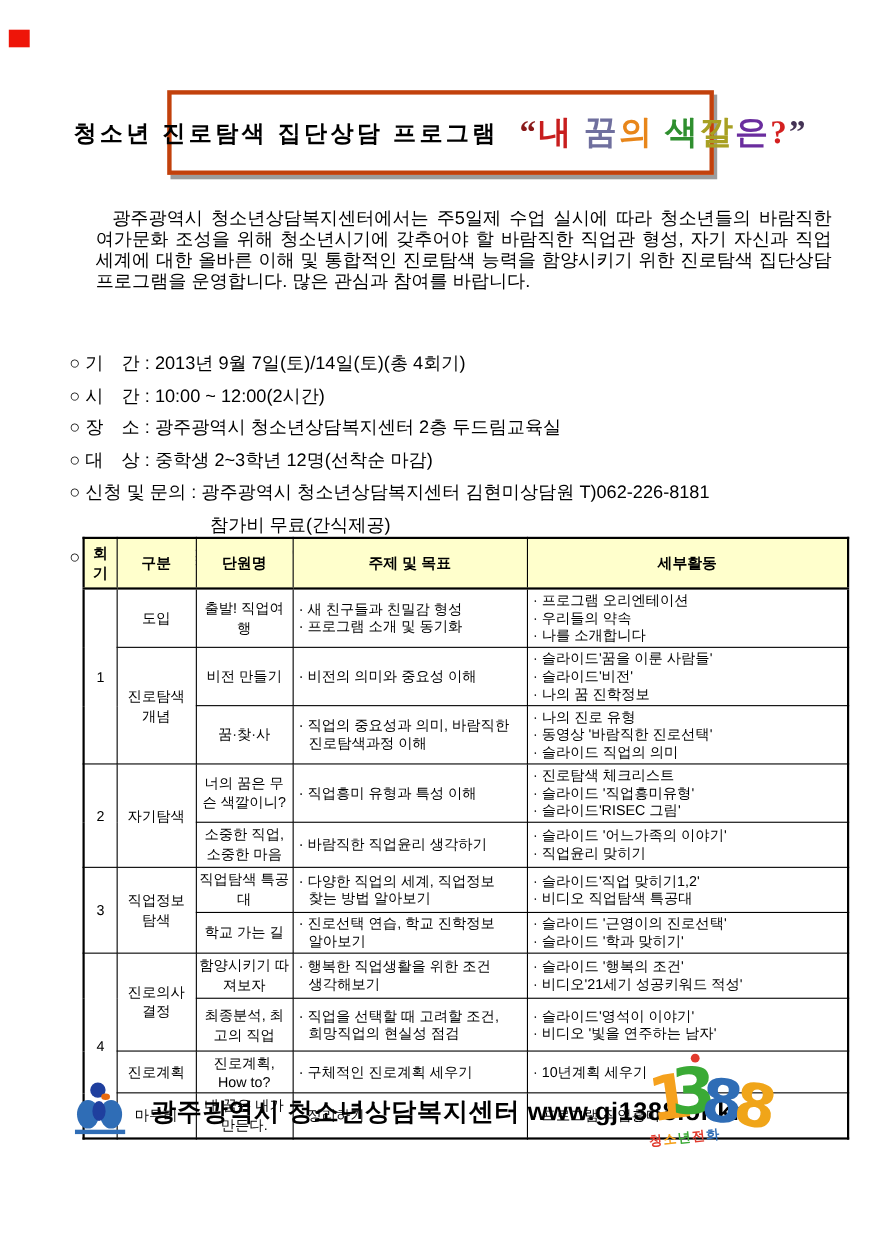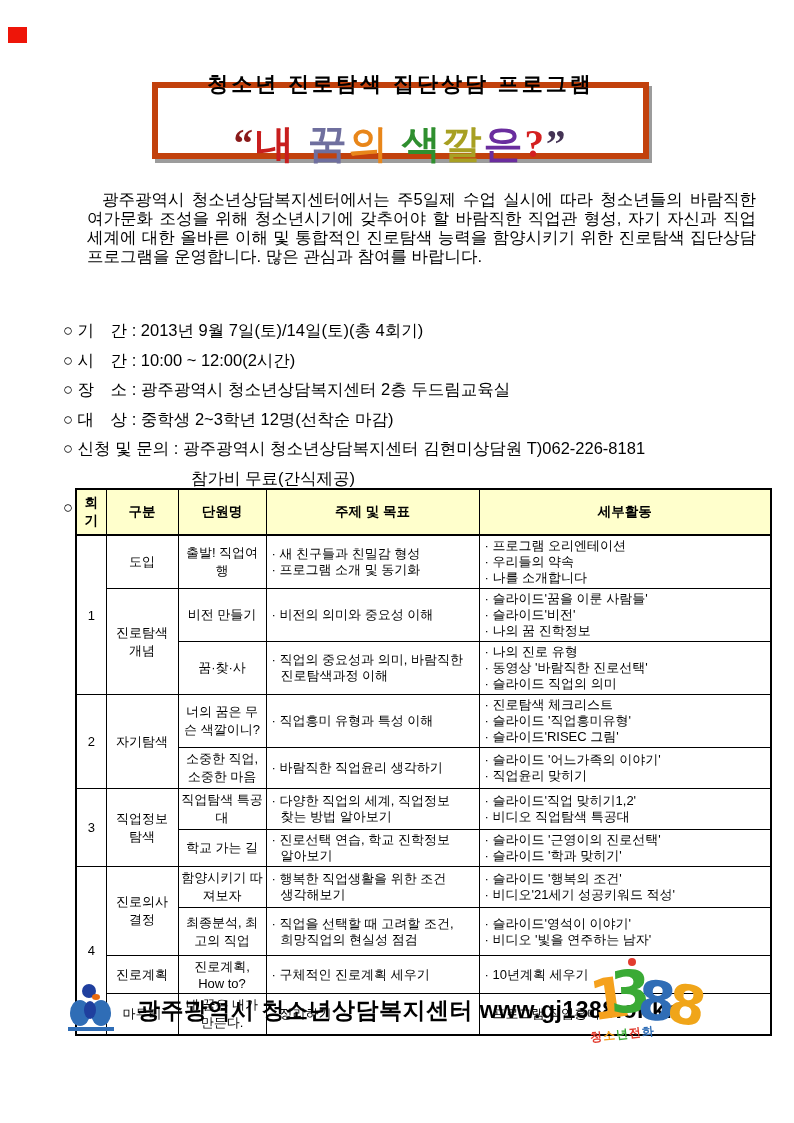--- a/index.html
+++ b/index.html
@@ -6,27 +6,27 @@
   html,body { background:#fff; }
   .page {
     position:relative; width:794px; height:1123px; background:#ffffff;
     font-family:"Liberation Sans","DejaVu Sans",sans-serif; color:#000;
     overflow:hidden;
   }
   .red-marker { position:absolute; left:8px; top:27px; width:19px; height:16px; background:#ee1509; }
 
   .title-box {
     position:absolute; left:152px; top:82px; width:497px; height:77px;
-    background:#fff; border:6px solid #c2410c; box-shadow:3px 4px 0 #9c9c9c;
-    display:flex; flex-direction:column; align-items:center; justify-content:center; gap:19px;
+    background:#fff; border:4px solid #c2410c; box-shadow:3px 4px 0 #9c9c9c;
+    display:flex; flex-direction:row; align-items:center; justify-content:center; gap:19px;
   }
   .title-line1 { font-size:21px; font-weight:bold; letter-spacing:3px; white-space:nowrap; }
   .title-line2 {
     font-family:"Liberation Serif","DejaVu Serif",serif;
-    font-size:39px; font-weight:bold; letter-spacing:2px; white-space:nowrap;
+    font-size:30px; font-weight:bold; letter-spacing:2px; white-space:nowrap;
   }
 
   .intro {
     position:absolute; left:63px; top:190px; width:669px;
     font-size:16.5px; line-height:19px; text-align:justify; text-indent:15px;
     word-break:keep-all;
     margin-left:24px;
   }
 
   .info-list { position:absolute; left:63px; top:316px; width:690px; font-size:16.5px; }

